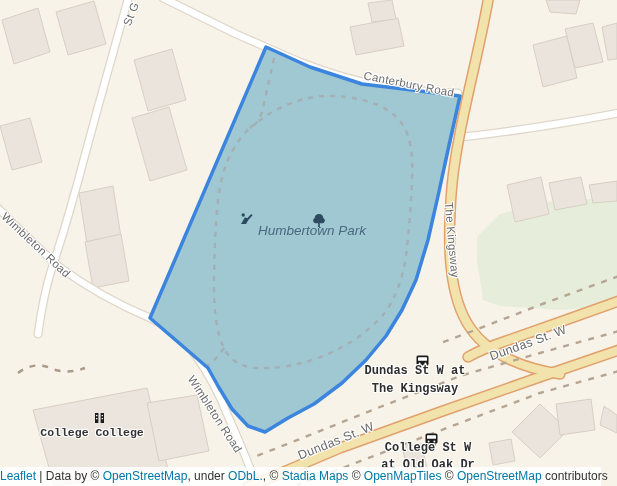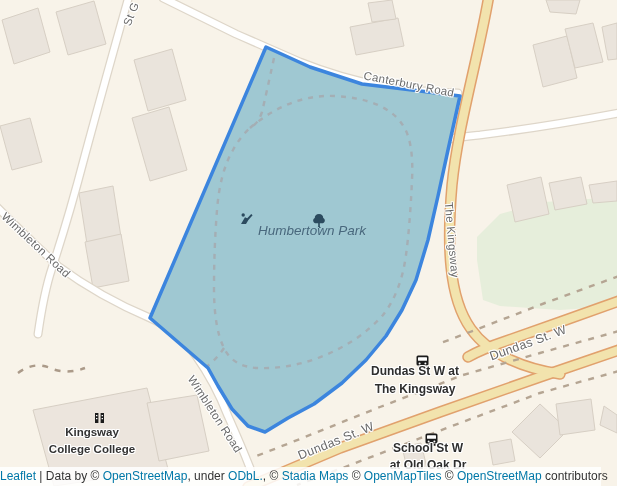--- a/index.html
+++ b/index.html
@@ -22,21 +22,21 @@
   #lbl-wimbleton-left{left:36px;top:245px;--r:43deg;}
   #lbl-wimbleton-center{left:215px;top:414px;--r:57deg;}
   #lbl-dundas-right{left:528px;top:343px;--r:-20deg;font-size:12.5px;}
   #lbl-dundas-bottom{left:336px;top:441px;--r:-22deg;font-size:12.5px;}
   #lbl-park{left:312px;top:230px;font-size:13.5px;color:#48687d;
        text-shadow:-1px 0 0 rgba(162,201,211,.95),1px 0 0 rgba(162,201,211,.95),
        0 -1px 0 rgba(162,201,211,.95),0 1px 0 rgba(162,201,211,.95),
        -1px -1px 0 rgba(162,201,211,.9),1px 1px 0 rgba(162,201,211,.9);font-style:italic;}
 
   .poi{position:absolute;transform:translateX(-50%);text-align:center;
-       font-weight:bold;font-size:12px;color:#2e2e2e;pointer-events:none;}
+       font-weight:bold;font-size:12px;color:#2e2e2e;pointer-events:none;font-family:Liberation Mono, monospace;}
   #poi-bus1{left:415px;top:363px;line-height:17.5px;}
   #poi-bus2{left:428px;top:440px;line-height:17px;}
   #poi-school{left:92px;top:424px;line-height:17px;font-size:11.5px;color:#333;}
 
   .icon{position:absolute;transform:translate(-50%,-50%);pointer-events:none;line-height:0;}
   #ic-tree{left:311px;top:213px;}
   #ic-playground{left:239px;top:212px;}
   #ic-bus1{left:415px;top:354px;}
   #ic-bus2{left:424px;top:432px;}
   #ic-school{left:93px;top:412px;}
@@ -181,23 +181,22 @@
   <div class="lbl road halo" id="lbl-dundas-right">Dundas St. W</div>
   <div class="lbl road halo" id="lbl-dundas-bottom">Dundas St. W</div>
 
   <div class="lbl" id="lbl-park">Humbertown Park</div>
 
   <div class="poi halo" id="poi-bus1">
     <div>Dundas St W at</div>
     <div>The Kingsway</div>
   </div>
   <div class="poi halo" id="poi-bus2">
-    <div>School St W</div>
+    <div>College St W</div>
     <div>at Old Oak Dr</div>
   </div>
   <div class="poi halo" id="poi-school">
-    <div>Kingsway</div>
     <div>College College</div>
   </div>
 
   <div id="attribution"><span class="alink">Leaflet</span><span> | Data by © </span><span class="alink">OpenStreetMap</span><span>, under </span><span class="alink">ODbL.</span><span>, © </span><span class="alink">Stadia Maps</span><span> © </span><span class="alink">OpenMapTiles</span><span> © </span><span class="alink">OpenStreetMap</span><span> contributors</span></div>
 
 </div>
 
 </body></html>

